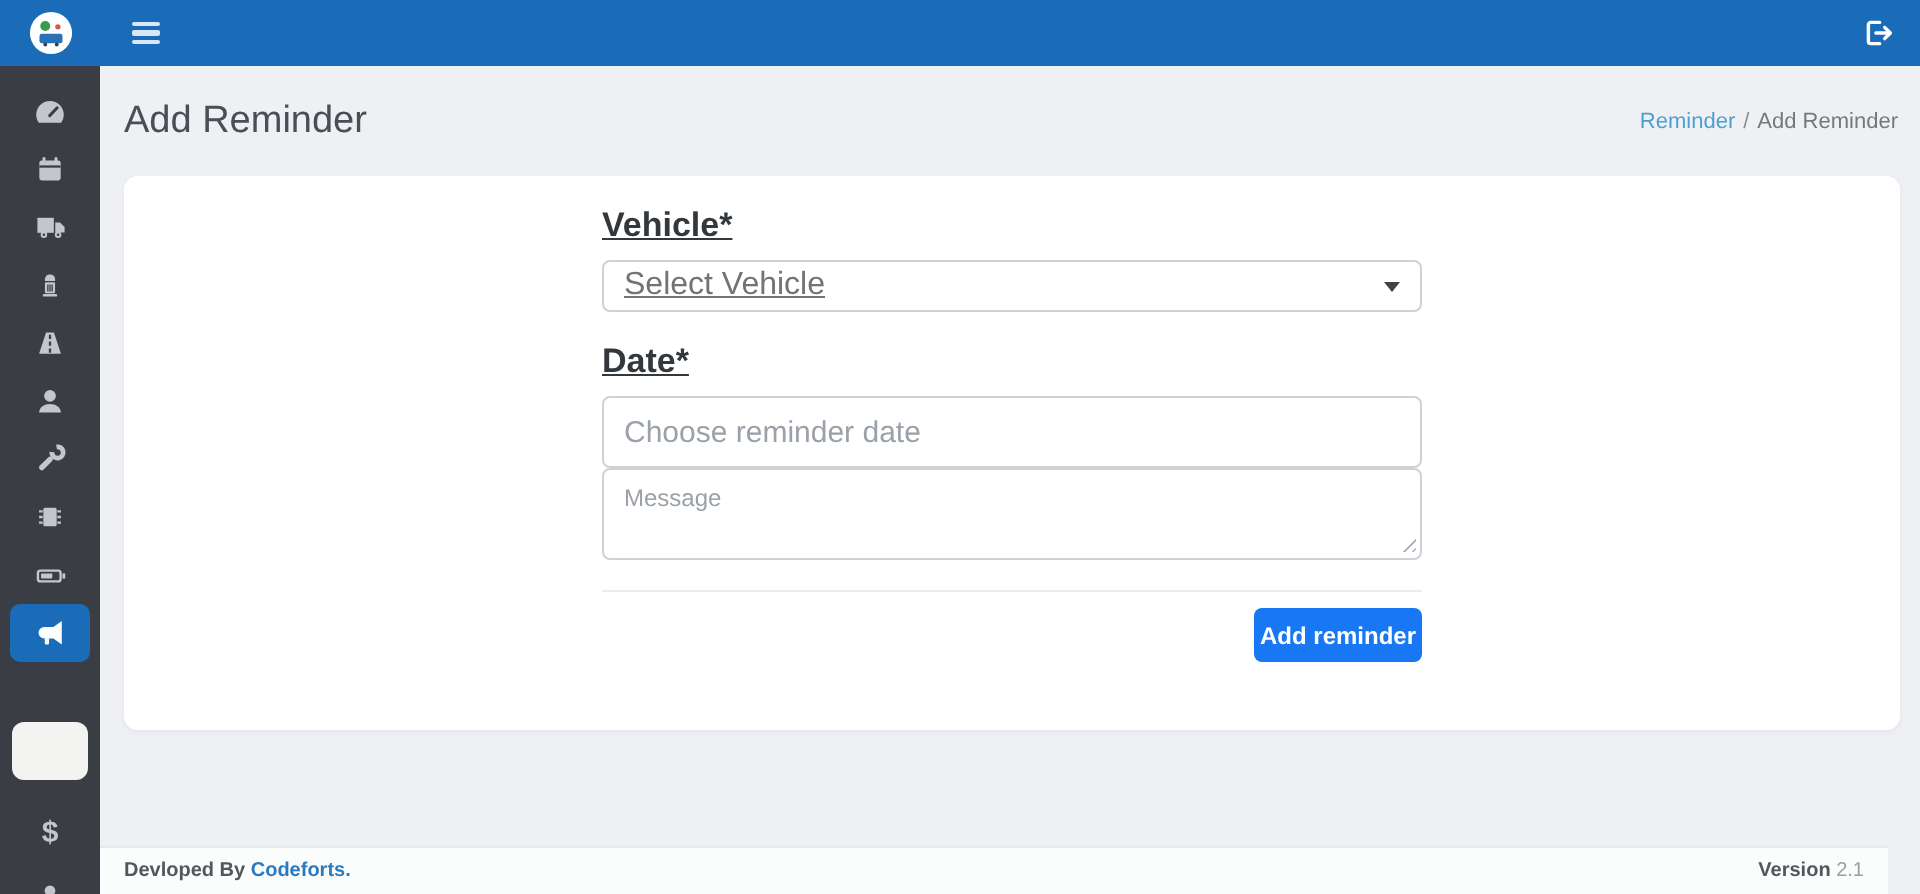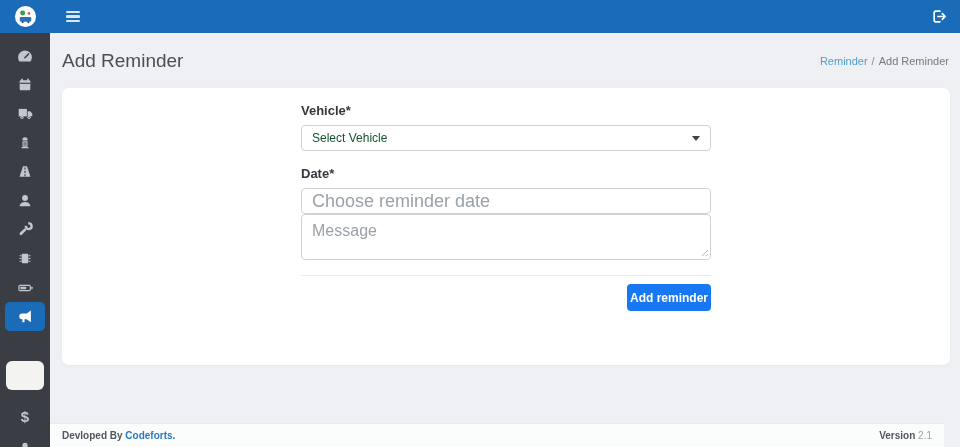--- a/index.html
+++ b/index.html
@@ -29,33 +29,33 @@
   .main { position:absolute; left:50px; top:33px; right:0; bottom:24px; }
   .page-header { height:55px; display:flex; align-items:center; justify-content:space-between; padding:0 11px 0 12px; }
   .page-title { font-size:19px; color:#494f55; font-weight:400; }
   .breadcrumb { font-size:11px; color:#7d8288;padding-left:16px; }
   .breadcrumb .bc-link { color:#4e9fd1; text-decoration:none; cursor:pointer; }
   .breadcrumb .bc-sep { margin:0 4px; color:#8b9096; }
   .breadcrumb .bc-current { color:#75797e; }
 
   .card { margin:0 10px 0 12px; height:277px; background:#fff; border-radius:7px; box-shadow:0 1px 3px rgba(40,50,60,.05); }
   .form-col { width:410px; margin:0 auto; padding-top:15px; }
-  .form-label { display:block; font-size:13px; font-weight:bold; color:#33383d; margin:15px 0 7px; }
+  .form-label { display:block; font-size:17px; font-weight:bold; color:#33383d; margin:15px 0 7px;text-decoration:underline; }
   .form-label.first { margin-top:0; }
 
   .select-box { width:100%; height:26px; border:1px solid #cdd2d7; border-radius:4px; background:#fff;
                 display:flex; align-items:center; justify-content:space-between; padding:0 10px; cursor:pointer; }
-  .select-value { font-size:12px; color:#14532d; }
+  .select-value { font-size:16px; color:#737373;text-decoration:underline; }
   .caret { width:0; height:0; border-left:4px solid transparent; border-right:4px solid transparent; border-top:5px solid #3c4247; }
 
-  .text-input { width:100%; height:26px; border:1px solid #cdd2d7; border-radius:4px; padding:7px 10px; font-family:inherit; font-size:18px; color:#701a75; outline:none; }
+  .text-input { width:100%; height:26px; border:1px solid #cdd2d7; border-radius:4px; padding:17px 10px; font-family:inherit; font-size:15px; color:#701a75; outline:none; }
   .text-input::placeholder { color:#9ba1a8; }
 
   .textarea-wrap { position:relative; }
-  .msg-textarea { width:100%; height:46px; border:1px solid #cdd2d7; border-radius:4px; padding:7px 10px; font-family:inherit; font-size:16px; color:#a16207; resize:none; outline:none; display:block; }
+  .msg-textarea { width:100%; height:46px; border:1px solid #cdd2d7; border-radius:4px; padding:7px 10px; font-family:inherit; font-size:12px; color:#a16207; resize:none; outline:none; display:block; }
   .msg-textarea::placeholder { color:#9ba1a8; }
   .resize-handle { position:absolute; right:3px; bottom:4px; width:9px; height:9px; cursor:nwse-resize;
                    background:repeating-linear-gradient(135deg, transparent, transparent 2px, #b4b8bc 2px, #b4b8bc 3px);
                    clip-path:polygon(100% 0, 100% 100%, 0 100%); }
 
   .divider { border:none; border-top:1px solid #ececec; margin:15px 0 0; }
   .submit-row { display:flex; justify-content:flex-end; margin-top:8px; }
   .submit-btn { background:#1877f2; color:#fff; border:none; border-radius:4px; width:84px; height:27px; font-family:inherit; font-size:12px; font-weight:bold; cursor:pointer; }
 
   

